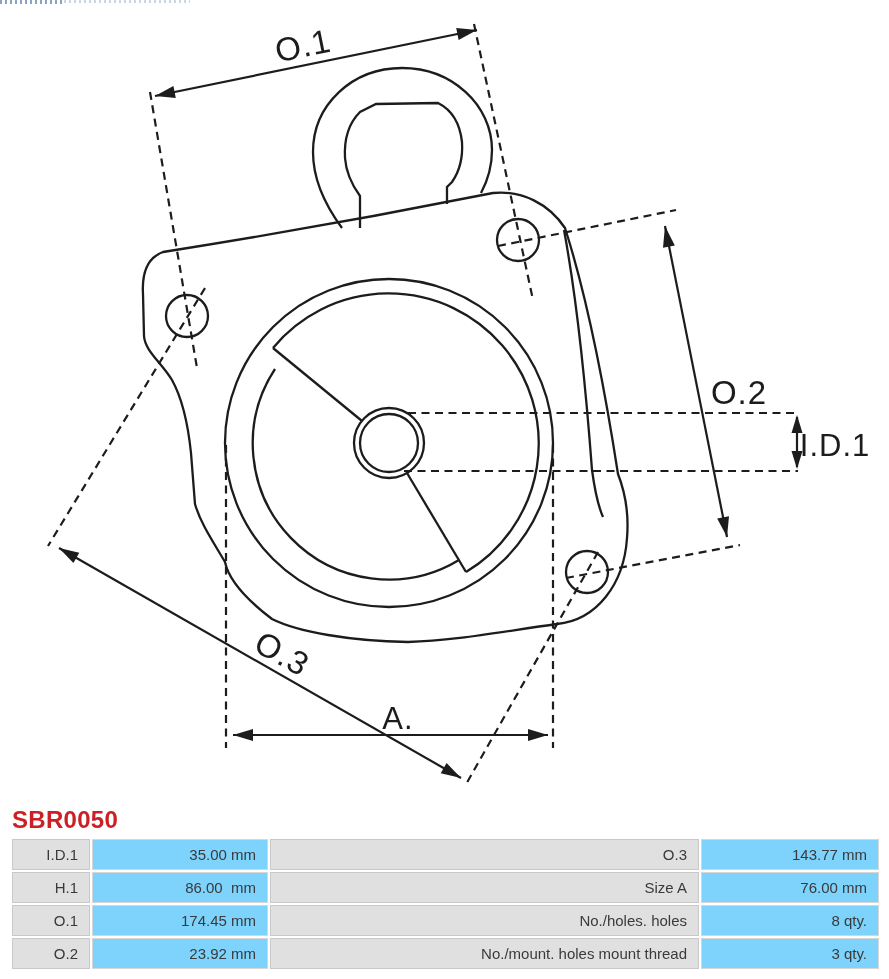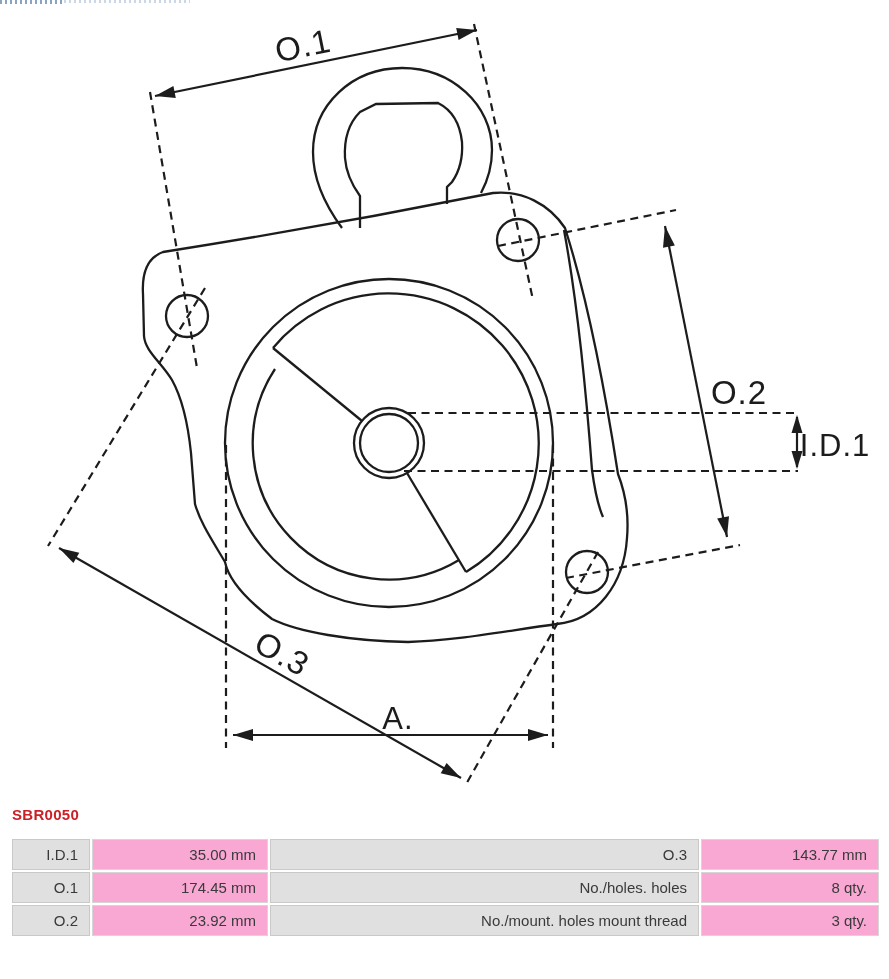--- a/index.html
+++ b/index.html
@@ -8,25 +8,25 @@
   .artifact .seg1{width:64px;height:4px;background:repeating-linear-gradient(90deg,#8aa3c3 0 2px,#ffffff 2px 5px);}
   .artifact .seg2{width:126px;height:3px;background:repeating-linear-gradient(90deg,#ccd7e6 0 2px,#ffffff 2px 5px);}
   svg.drawing{display:block;position:absolute;top:0;left:0;}
   svg.drawing path, svg.drawing circle, svg.drawing line{fill:none;stroke:#1c1c1c;}
   .outline{stroke-width:2.3px;}
   .dashed{stroke-width:2.2px;stroke-dasharray:8 5.5;}
   .dim{stroke-width:2.2px;}
   .ah{fill:#1c1c1c;stroke:none;}
   .dimtext{fill:#1c1c1c;font-family:"Liberation Sans",sans-serif;font-weight:400;letter-spacing:1px;}
   .fs33{font-size:33px;} .fs31{font-size:31px;}
-  .part-title{position:absolute;left:12px;top:806px;color:#cb2026;font-size:15px;font-weight:bold;letter-spacing:0.3px;}
+  .part-title{position:absolute;left:12px;top:806px;color:#cb2026;font-size:24px;font-weight:bold;letter-spacing:0.3px;}
   table.spec{position:absolute;left:10px;top:837px;border-collapse:separate;border-spacing:2px;table-layout:fixed;width:869px;}
   table.spec td{height:29px;font-size:15px;color:#3a3a3a;text-align:right;padding:0 11px 0 0;vertical-align:middle;white-space:pre;overflow:hidden;}
   td.k{background:#e0e0e0;border:1px solid #c9c9c9;}
-  td.v{background:#f9a8d4;border:1px solid #d6d6d6;}
+  td.v{background:#7dd3fc;border:1px solid #d6d6d6;}
   col.c1{width:78px;} col.c2{width:176px;} col.c3{width:429px;} col.c4{width:178px;}
 </style>
 </head>
 <body>
 
 <div class="artifact">
   <div class="seg1"></div>
   <div class="seg2"></div>
 </div>
 
@@ -139,20 +139,26 @@
       <col class="c4">
     </colgroup>
   <tbody>
     <tr>
       <td class="k">I.D.1</td>
       <td class="v">35.00 mm</td>
       <td class="k">O.3</td>
       <td class="v">143.77 mm</td>
     </tr>
     <tr>
+      <td class="k">H.1</td>
+      <td class="v">86.00  mm</td>
+      <td class="k">Size A</td>
+      <td class="v">76.00 mm</td>
+    </tr>
+    <tr>
       <td class="k">O.1</td>
       <td class="v">174.45 mm</td>
       <td class="k">No./holes. holes</td>
       <td class="v">8 qty.</td>
     </tr>
     <tr>
       <td class="k">O.2</td>
       <td class="v">23.92 mm</td>
       <td class="k">No./mount. holes mount thread</td>
       <td class="v">3 qty.</td>

